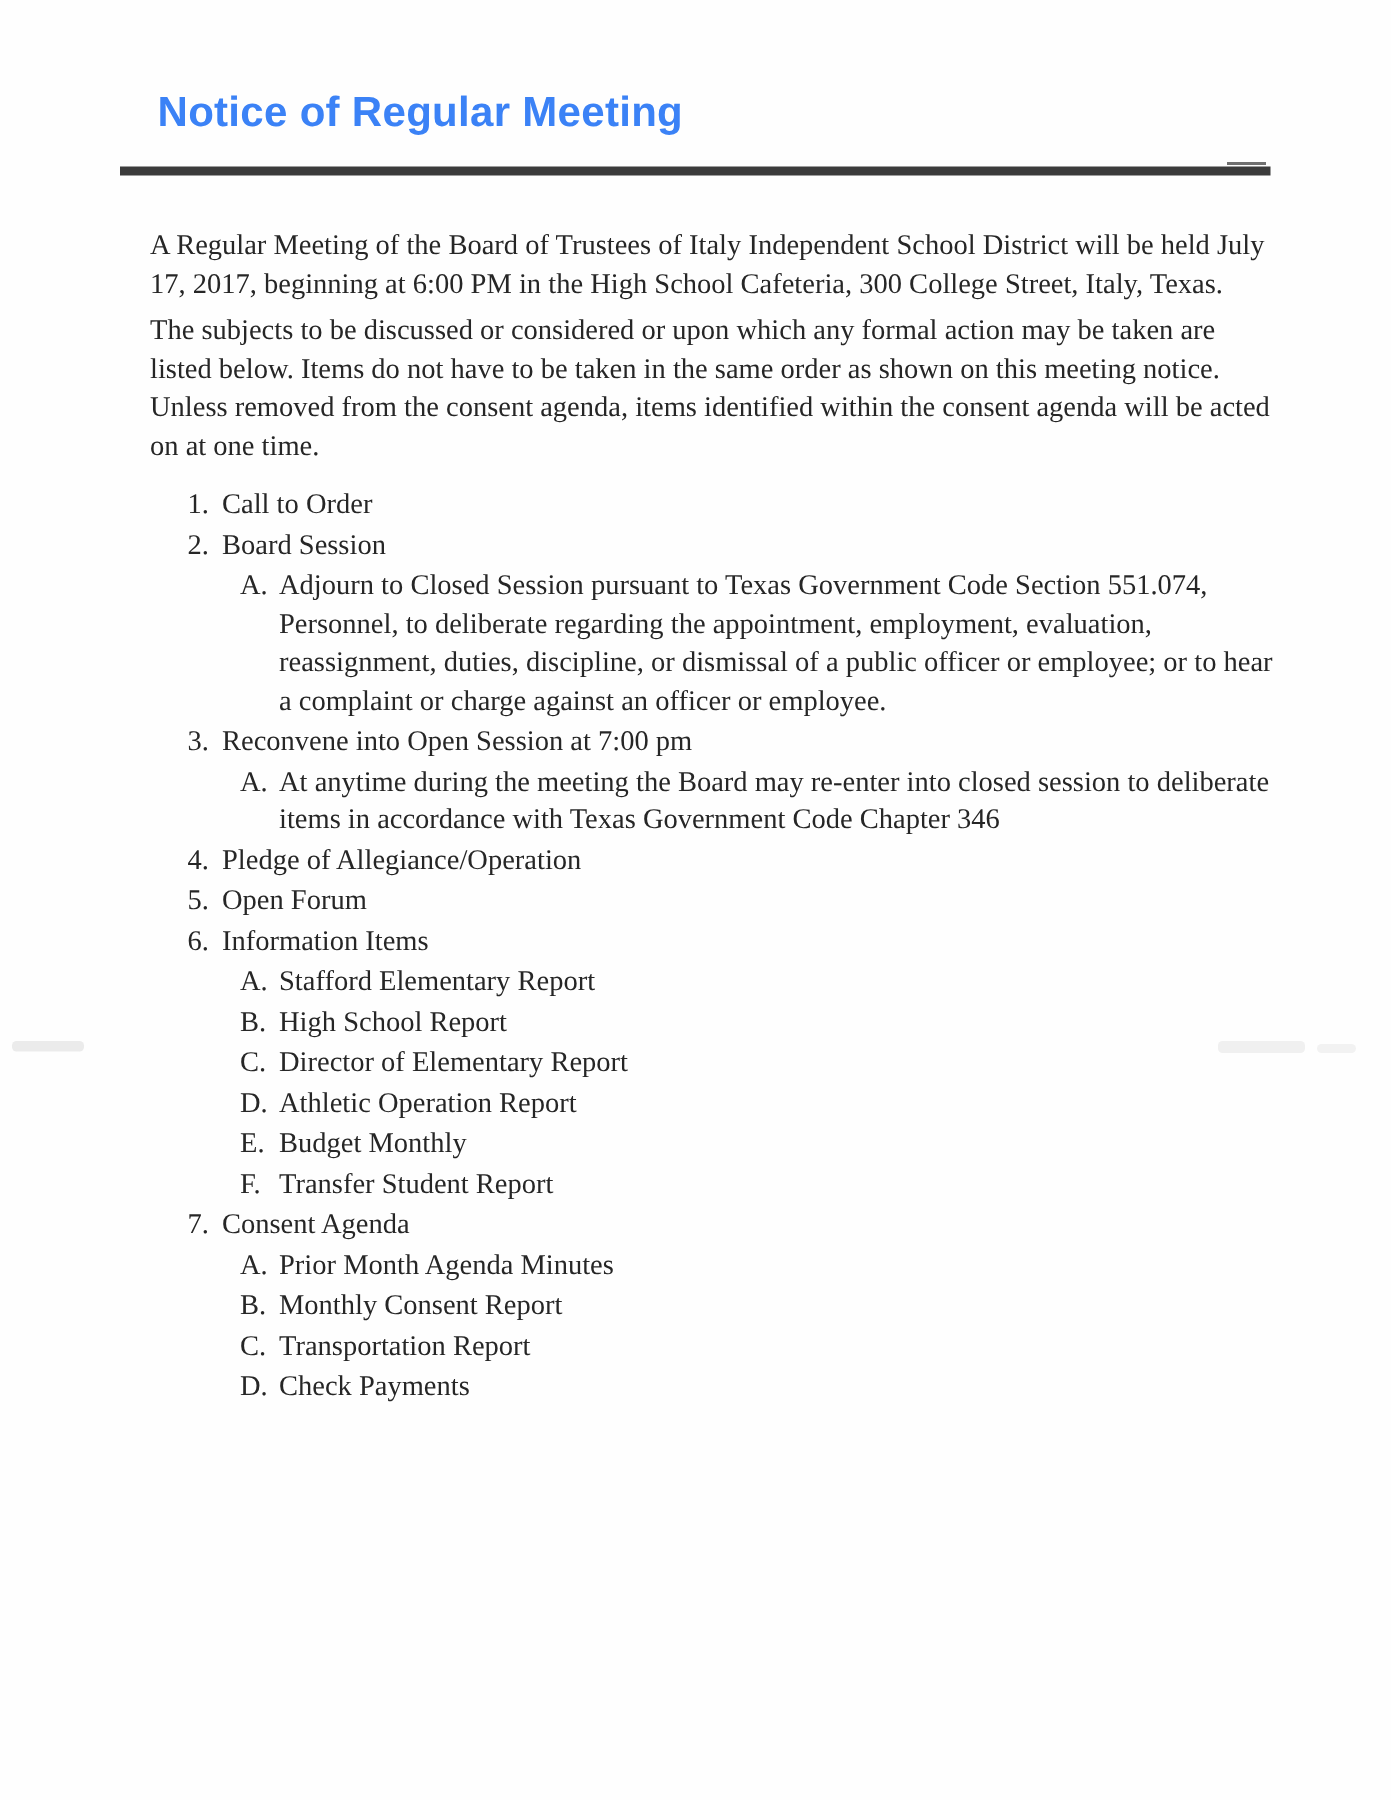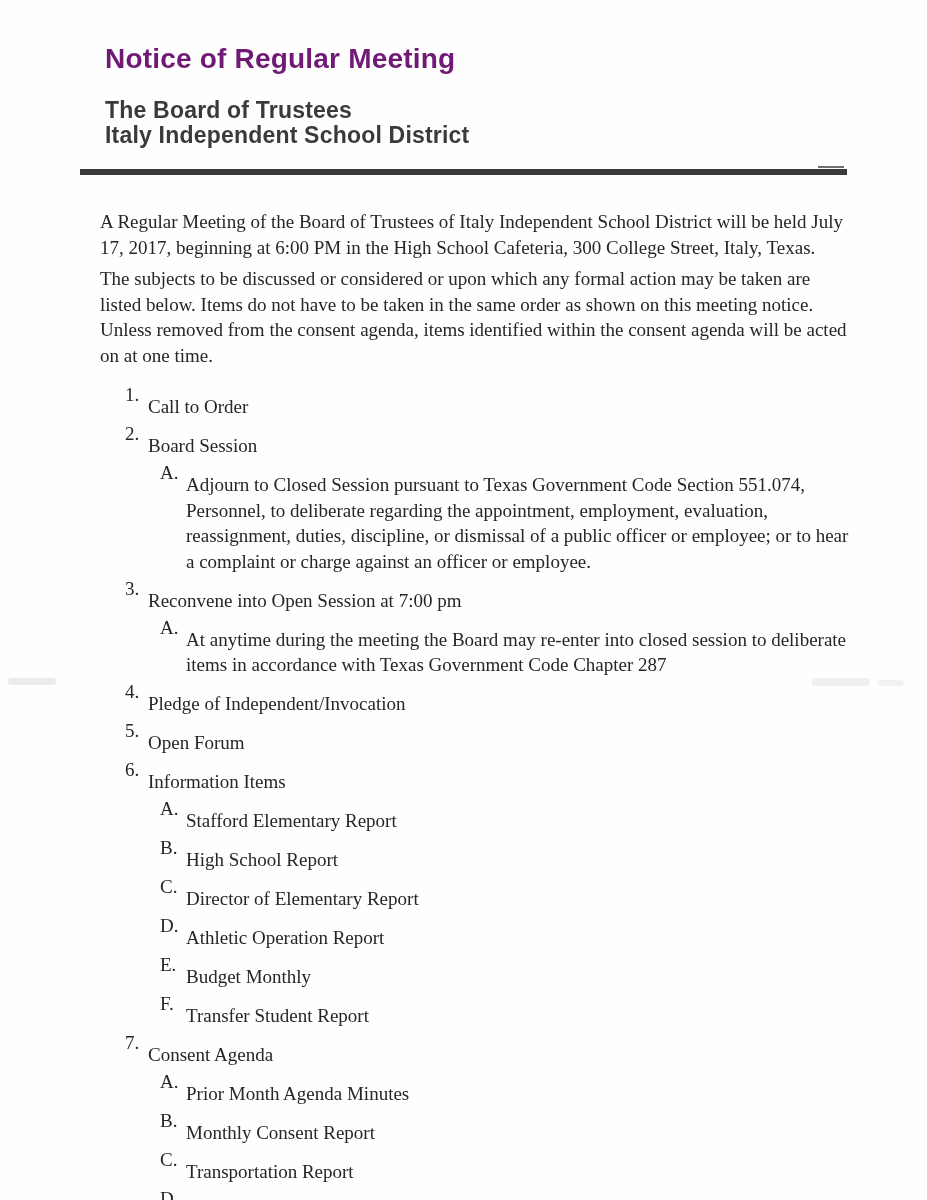--- a/index.html
+++ b/index.html
@@ -7,26 +7,26 @@
     width: 927px; height: 1200px;
     background: #fefefe;
     overflow: hidden;
     position: relative;
     font-family: "Liberation Serif", "DejaVu Serif", serif;
     color: #262626;
   }
   .page { position: relative; width: 927px; height: 1200px; }
 
   .doc-title {
-    margin: 44px 0 0 105px;
+    margin: 60px 0 0 105px;
     font-family: "Liberation Sans", "DejaVu Sans", sans-serif;
     font-weight: bold;
     font-size: 28px;
     line-height: 30px;
-    color: #701a75;
+    color: #3b82f6;
     letter-spacing: 0.2px;
   }
   .doc-subtitle {
     margin: 24px 0 0 105px;
     font-family: "Liberation Sans", "DejaVu Sans", sans-serif;
     font-weight: bold;
     font-size: 23px;
     line-height: 25px;
     color: #3a3a3a;
     letter-spacing: 0.2px;
@@ -49,38 +49,34 @@
     text-align: left;
   }
   .para.first { margin-top: 34px; }
 
   .agenda { margin: 14px 0 0 125px; width: 725px; }
   .row { display: flex; line-height: 25.5px; font-size: 19px; margin-bottom: 1.5px; }
   .row .marker { flex: 0 0 auto; }
   .row.l1 .marker { width: 23px; }
   .row.l2 { margin-left: 35px; }
   .row.l2 .marker { width: 26px; }
-  .row .text { flex: 1 1 auto; margin-top: 12px; }
+  .row .text { flex: 1 1 auto; }
 
   .smudge { position: absolute; border-radius: 3px; }
   .smudge-left   { left: 8px;   top: 634px; width: 48px; height: 7px; background: #ebebeb; }
   .smudge-right1 { left: 812px; top: 634px; width: 58px; height: 8px; background: #f0f0f0; }
   .smudge-right2 { left: 878px; top: 636px; width: 26px; height: 6px; background: #f2f2f2; }
 </style>
 </head>
 <body>
 
 <div class="page">
 
   <div class="doc-title">Notice of Regular Meeting</div>
 
-  <div class="doc-subtitle">
-    <div>The Board of Trustees</div>
-    <div>Italy Independent School District</div>
-  </div>
 
   <div class="rule">
     <div class="rule-tail"></div>
   </div>
 
   <p class="para first">A Regular Meeting of the Board of Trustees of Italy Independent School District will be held July 17, 2017, beginning at 6:00 PM in the High School Cafeteria, 300 College Street, Italy, Texas.</p>
   <p class="para">The subjects to be discussed or considered or upon which any formal action may be taken are listed below. Items do not have to be taken in the same order as shown on this meeting notice. Unless removed from the consent agenda, items identified within the consent agenda will be acted on at one time.</p>
 
   <div class="agenda">
 
@@ -97,26 +93,26 @@
       <span class="marker">A.</span>
       <span class="text">Adjourn to Closed Session pursuant to Texas Government Code Section 551.074, Personnel, to deliberate regarding the appointment, employment, evaluation, reassignment, duties, discipline, or dismissal of a public officer or employee; or to hear a complaint or charge against an officer or employee.</span>
     </div>
 
     <div class="row l1">
       <span class="marker">3.</span>
       <span class="text">Reconvene into Open Session at 7:00 pm</span>
     </div>
     <div class="row l2">
       <span class="marker">A.</span>
-      <span class="text">At anytime during the meeting the Board may re-enter into closed session to deliberate items in accordance with Texas Government Code Chapter 287</span>
+      <span class="text">At anytime during the meeting the Board may re-enter into closed session to deliberate items in accordance with Texas Government Code Chapter 346</span>
     </div>
 
     <div class="row l1">
       <span class="marker">4.</span>
-      <span class="text">Pledge of Independent/Invocation</span>
+      <span class="text">Pledge of Allegiance/Operation</span>
     </div>
 
     <div class="row l1">
       <span class="marker">5.</span>
       <span class="text">Open Forum</span>
     </div>
 
     <div class="row l1">
       <span class="marker">6.</span>
       <span class="text">Information Items</span>

